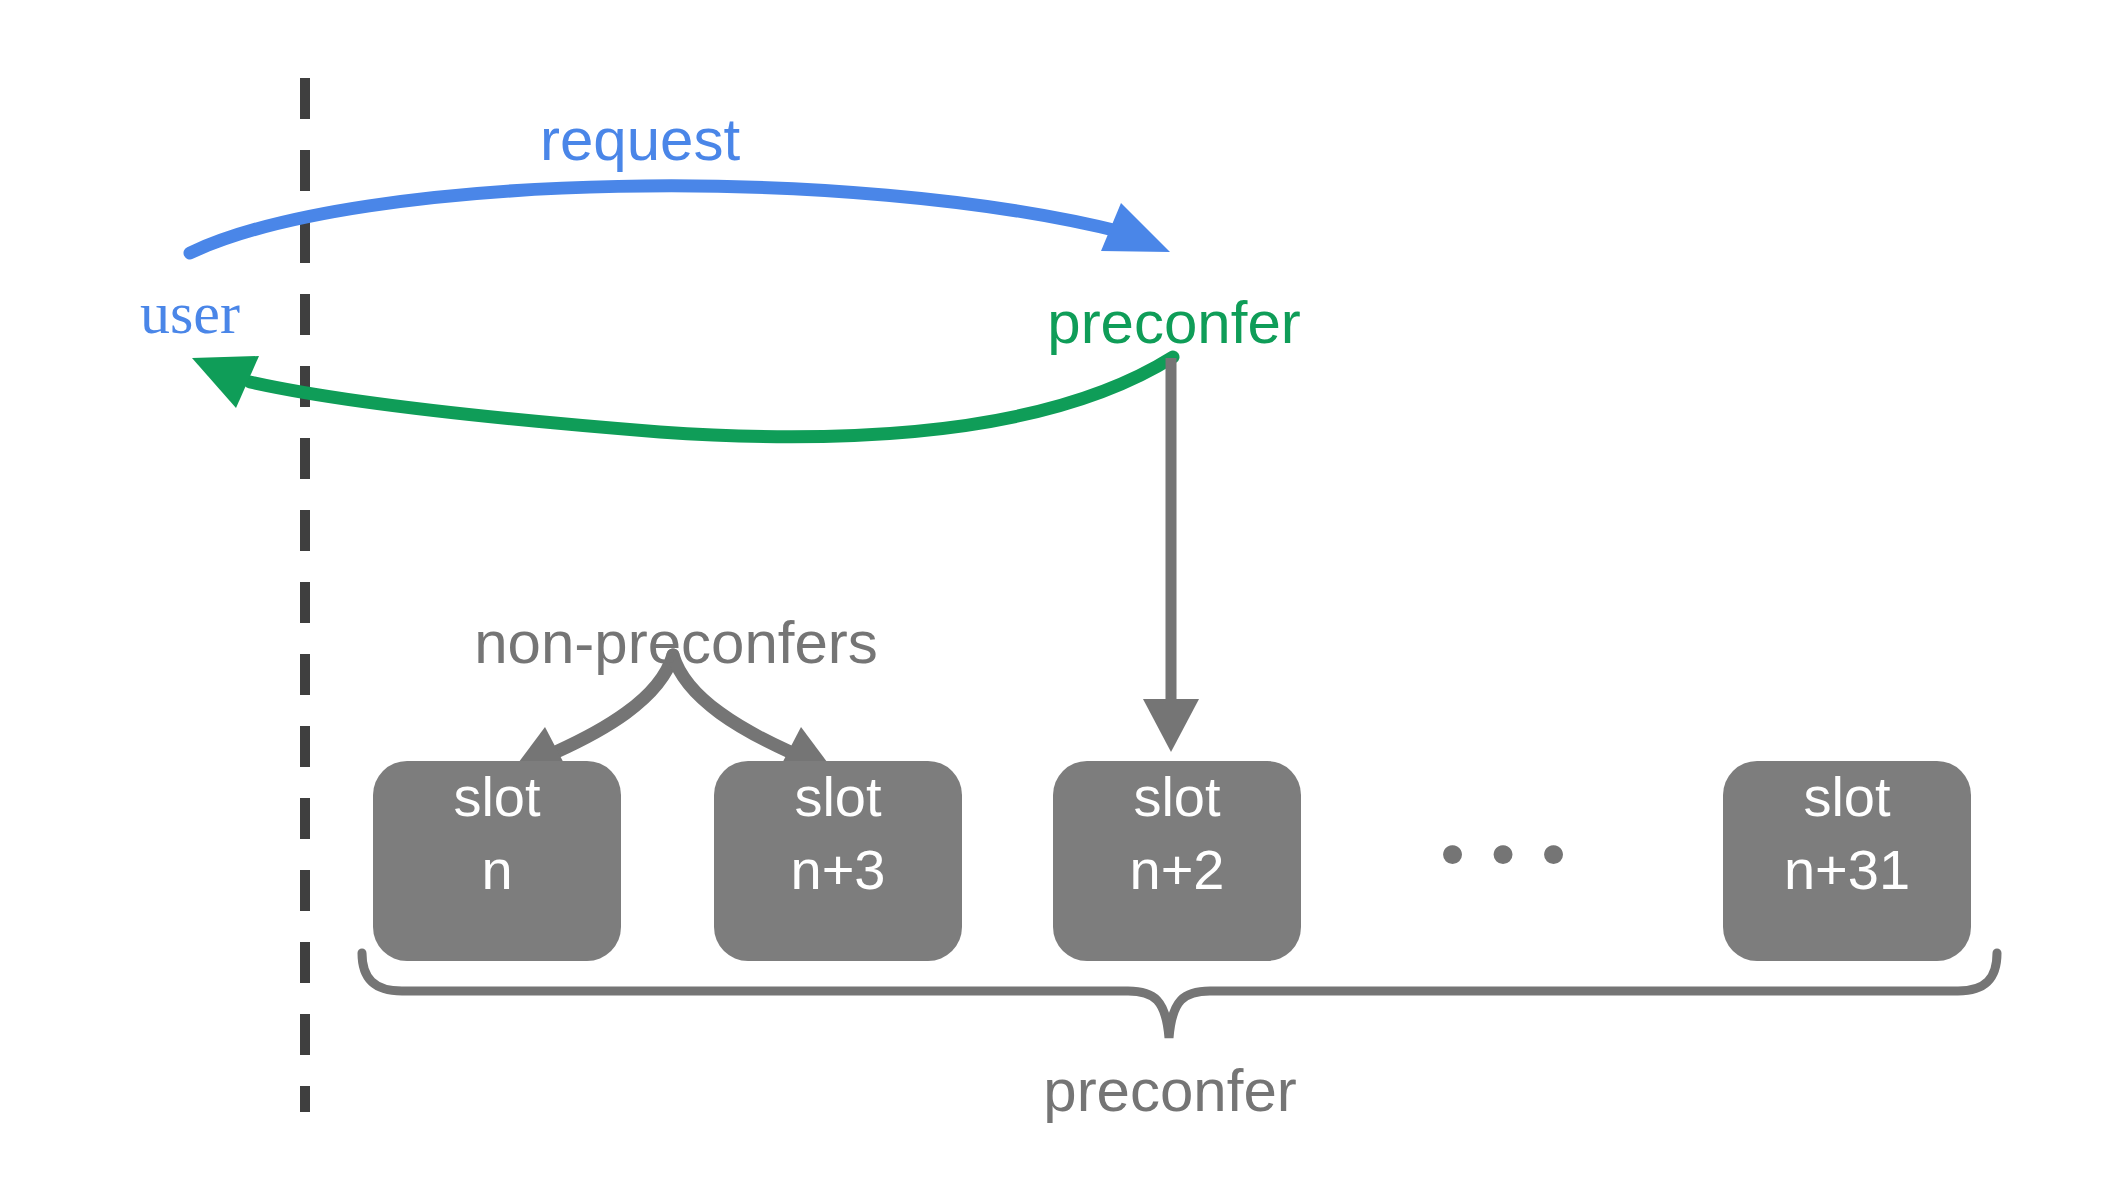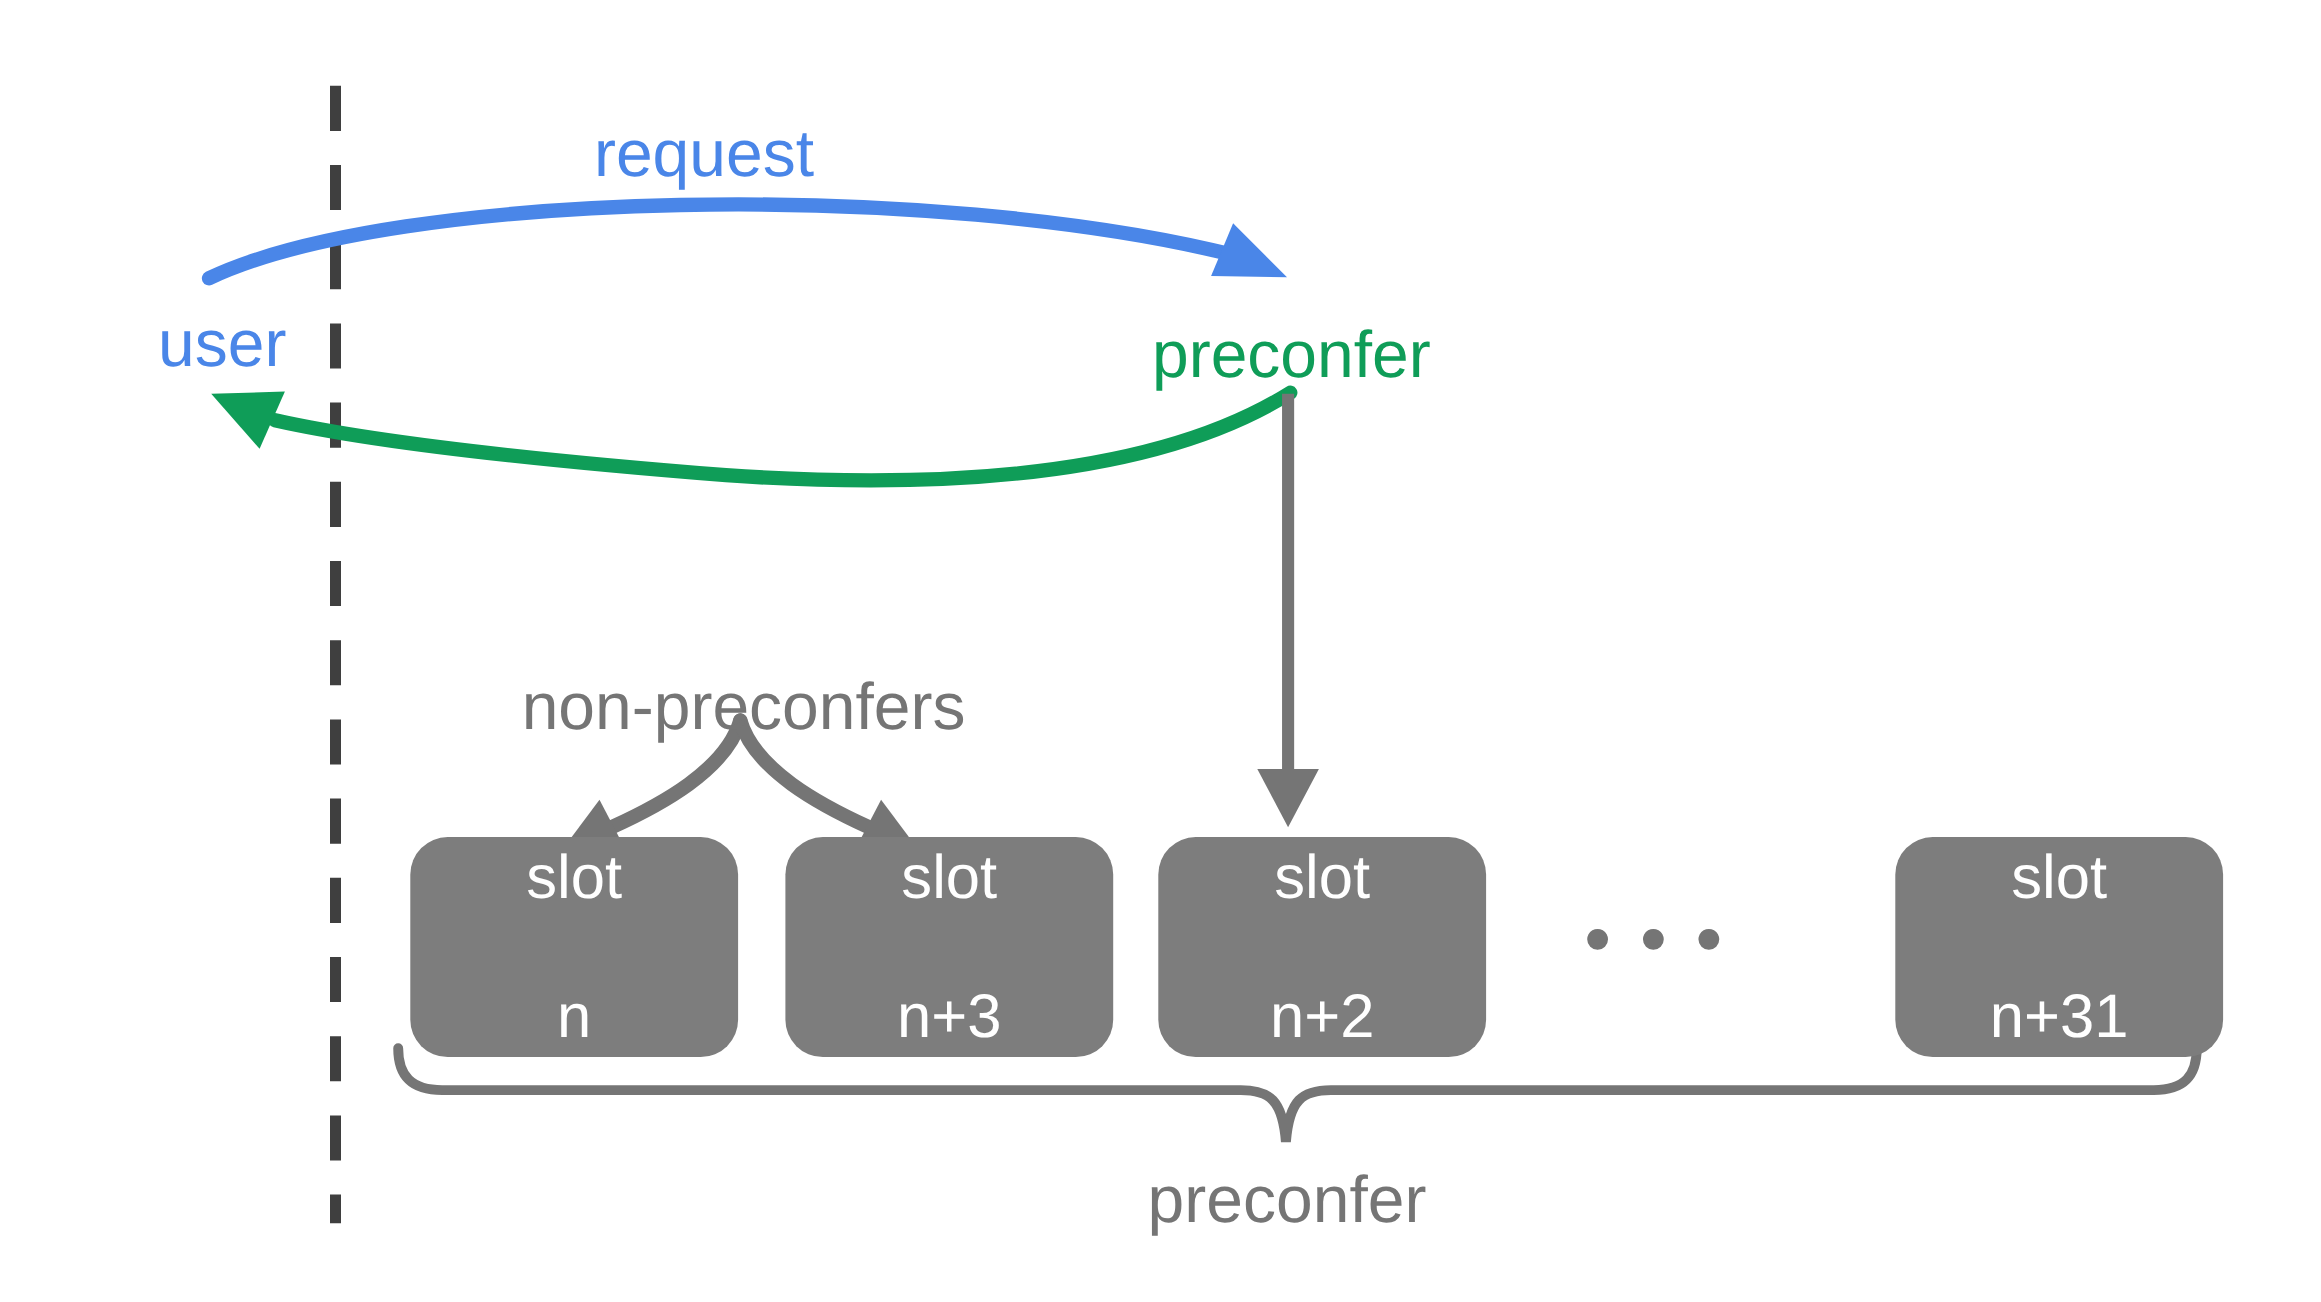--- a/index.html
+++ b/index.html
@@ -16,25 +16,25 @@
     position:absolute;
     transform:translateX(-50%);
     font-size:60px;line-height:1;white-space:nowrap;
     font-weight:400;
   }
   .lbl-blue{color:var(--blue);}
   .lbl-green{color:var(--green);}
   .lbl-gray{color:var(--gray);}
   .slot{
     position:absolute;
-    width:298px;height:200px;
+    width:248px;height:200px;
     background:var(--box_gray);
     border-radius:34px;
     color:var(--slot_text);
-    display:flex;flex-direction:column;align-items:center;justify-content:space-between;
+    display:flex;flex-direction:column;align-items:center;justify-content:flex-start;
     font-size:56px;line-height:1.3;text-align:center;
   }
   .ellipsis{
     position:absolute;
     transform:translateX(-50%);
     color:var(--gray);
     font-size:44px;line-height:44px;
     letter-spacing:24px;padding-left:24px;
     white-space:nowrap;
   }
@@ -66,21 +66,21 @@
 
     <path d="M 673 655 C 660 700, 600 732, 556 752" class="st-gray" stroke-width="13" fill="none" stroke-linecap="round"></path>
     <polygon points="507,778 545,727 570,775" class="fill-gray"></polygon>
     <path d="M 673 655 C 686 700, 746 732, 790 752" class="st-gray" stroke-width="13" fill="none" stroke-linecap="round"></path>
     <polygon points="839,778 801,727 776,775" class="fill-gray"></polygon>
 
     <path d="M 362 953 C 362 978, 374 991, 402 991 L 1128 991 C 1154 991, 1166 1000, 1169 1038 C 1172 1000, 1184 991, 1210 991 L 1958 991 C 1986 991, 1997 978, 1997 953" class="st-gray" stroke-width="9" fill="none" stroke-linecap="round"></path>
   </svg>
 
   <div class="label lbl-blue" style="left:640px;top:110px;">request</div>
-  <div class="label lbl-blue" style="left:202px;top:283px;">user</div>
+  <div class="label lbl-blue" style="left:190px;top:283px;font-family:Liberation Serif, serif;">user</div>
   <div class="label lbl-green" style="left:1174px;top:293px;text-align:center;">preconfer</div>
   <div class="label lbl-gray" style="left:676px;top:591px;margin-top:22px;">non-preconfers</div>
   <div class="label lbl-gray" style="left:1170px;top:1061px;">preconfer</div>
 
   <div class="slot" style="left:373px;top:761px;">
     <span>slot</span>
     <span>n</span>
   </div>
   <div class="slot" style="left:714px;top:761px;">
     <span>slot</span>

